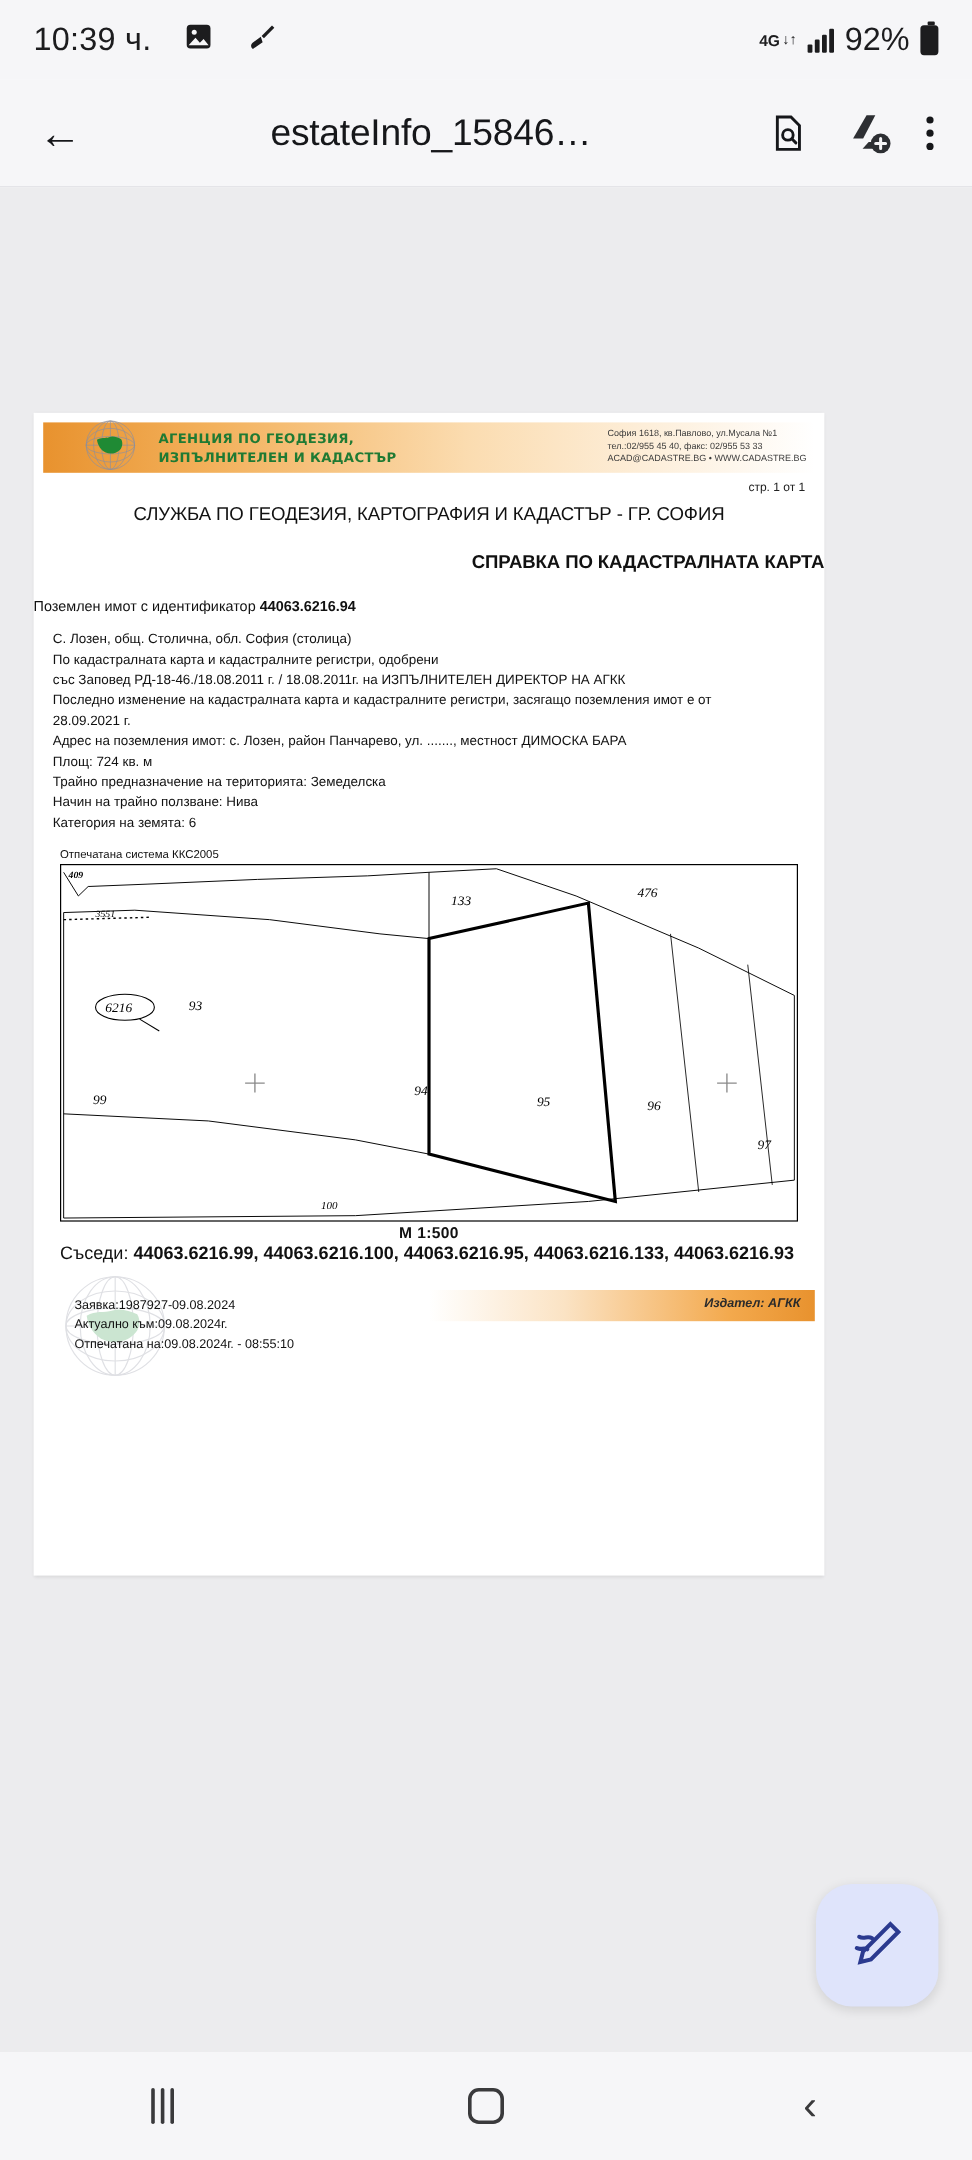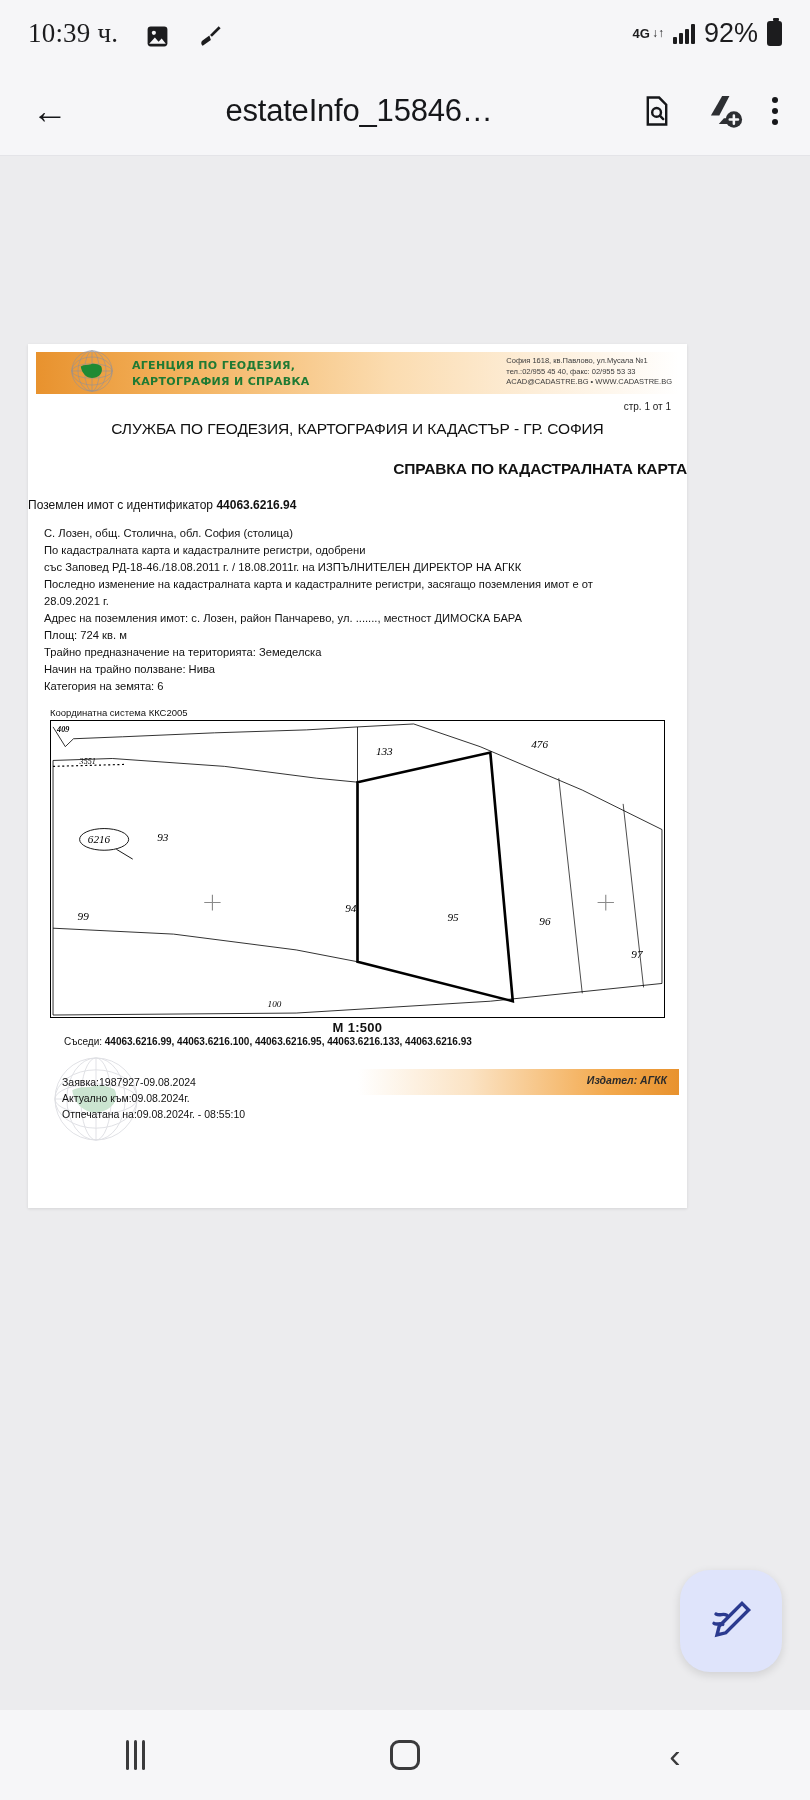--- a/index.html
+++ b/index.html
@@ -11,21 +11,21 @@
   }
 
   
   .statusbar {
     height: 66px;
     background: #f6f6f8;
     display: flex; align-items: center;
     padding: 0 28px;
     color: #1c1c1e;
   }
-  .sb-left { display: flex; align-items: flex-end; gap: 27px; flex: 1; font-family: Liberation Serif, serif; }
+  .sb-left { display: flex; align-items: flex-start; gap: 27px; flex: 1; }
   .sb-clock { font-size: 27px; letter-spacing: .2px; }
   .sb-right { display: flex; align-items: center; gap: 9px; }
   .ico { display: inline-flex; align-items: center; justify-content: center; }
   .net-4g { display: flex; align-items: center; gap: 2px; font-size: 13px; font-weight: 700; line-height: 1; }
   .net-4g .arrows { font-size: 12px; line-height: 1; }
   .bars { display: flex; align-items: flex-end; gap: 2px; height: 21px; }
   .bars i { display: block; width: 4px; background: #1c1c1e; border-radius: 1px; }
   .bars i:nth-child(1) { height: 7px; }
   .bars i:nth-child(2) { height: 11px; }
   .bars i:nth-child(3) { height: 15px; }
@@ -61,21 +61,21 @@
   .viewer {
     position: relative;
     height: 1554px;
     background: #ececee;
     overflow: hidden;
   }
 
   
   .page {
     position: absolute; left: 28px; top: 188px;
-    width: 659px; height: 864px;
+    width: 659px; height: 969px;
     background: #ffffff;
     box-shadow: 0 1px 3px rgba(0,0,0,.10);
   }
 
   
   .banner {
     position: relative; height: 42px; margin: 8px 8px 0 8px;
     background: linear-gradient(90deg,#e8922e 0%, #f3b15c 22%, #fbdcb0 55%, #fdeed9 78%, #ffffff 100%);
   }
   .banner .globe {
@@ -122,21 +122,21 @@
   .mapbox {
     position: relative; width: 100%; height: 298px;
     border: 1px solid #000; background: #fff; overflow: hidden;
   }
   .mapbox svg { display: block; width: 100%; height: 100%; }
   .scale {
     text-align: center; font-size: 13px; font-weight: 700;
     color: #111; margin-top: 2px; letter-spacing: .3px;
   }
   .neighbors {
-    padding: 0 36px; font-size: 10px; color: #111; margin-top: 1px;
+    padding: 0 22px; font-size: 15px; color: #111; margin-top: 1px;
   }
   .neighbors b { font-weight: 700; }
 
   
   .footwrap { position: relative; margin-top: 14px; height: 78px; }
   .footglobe {
     position: absolute; left: 14px; top: -16px; width: 108px; height: 108px; opacity: .45;
   }
   .foot-left {
     position: absolute; left: 34px; top: 14px;
@@ -243,21 +243,21 @@
           <ellipse cx="50" cy="50" rx="36" ry="25"></ellipse>
           <ellipse cx="50" cy="50" rx="13" ry="36"></ellipse>
           <ellipse cx="50" cy="50" rx="25" ry="36"></ellipse>
           <line x1="14" y1="50" x2="86" y2="50"></line>
           <line x1="50" y1="14" x2="50" y2="86"></line>
         </g>
         <path d="M30 42c6-4 12-2 18-4 6-2 12 0 18 3 3 5 2 12-2 16-5 5-14 7-21 4-7-3-12-11-13-19z" fill="#1f8a34"></path>
       </svg>
       <div class="ag-txt">
         <div>АГЕНЦИЯ ПО ГЕОДЕЗИЯ,</div>
-        <div>КАРТОГРАФИЯ И СПРАВКА</div>
+        <div>ИЗПЪЛНИТЕЛЕН И КАДАСТЪР</div>
       </div>
       <div class="contact">
         <div>София 1618, кв.Павлово, ул.Мусала №1</div>
         <div>тел.:02/955 45 40, факс: 02/955 53 33</div>
         <div>ACAD@CADASTRE.BG • WWW.CADASTRE.BG</div>
       </div>
     </div>
 
     <div class="pageno">стр. 1 от 1</div>
 
@@ -276,21 +276,21 @@
       <div>Последно изменение на кадастралната карта и кадастралните регистри, засягащо поземления имот е от</div>
       <div>28.09.2021 г.</div>
       <div>Адрес на поземления имот: с. Лозен, район Панчарево, ул. ......., местност ДИМОСКА БАРА</div>
       <div>Площ: 724 кв. м</div>
       <div>Трайно предназначение на територията: Земеделска</div>
       <div>Начин на трайно ползване: Нива</div>
       <div>Категория на земята: 6</div>
     </div>
 
     <div class="mapwrap">
-      <div class="coordsys">Координатна система ККС2005</div>
+      <div class="coordsys">Отпечатана система ККС2005</div>
       <div class="mapbox">
         <svg viewBox="0 0 600 300" preserveAspectRatio="none">
           <g fill="none" stroke="#000" stroke-width="0.8">
 
             <path d="M2 6 L14 26 L22 18 L70 16 L160 12 L250 9 L300 6 L355 3"></path>
             <path d="M355 3 L420 26 L520 70 L598 110"></path>
             <path d="M2 40 L60 38 L170 46 L260 58 L300 62"></path>
             <path d="M2 40 L2 298"></path>
             <path d="M2 210 L120 216 L240 232 L300 244"></path>
             <path d="M2 298 L240 296 L430 284 L598 266"></path>

